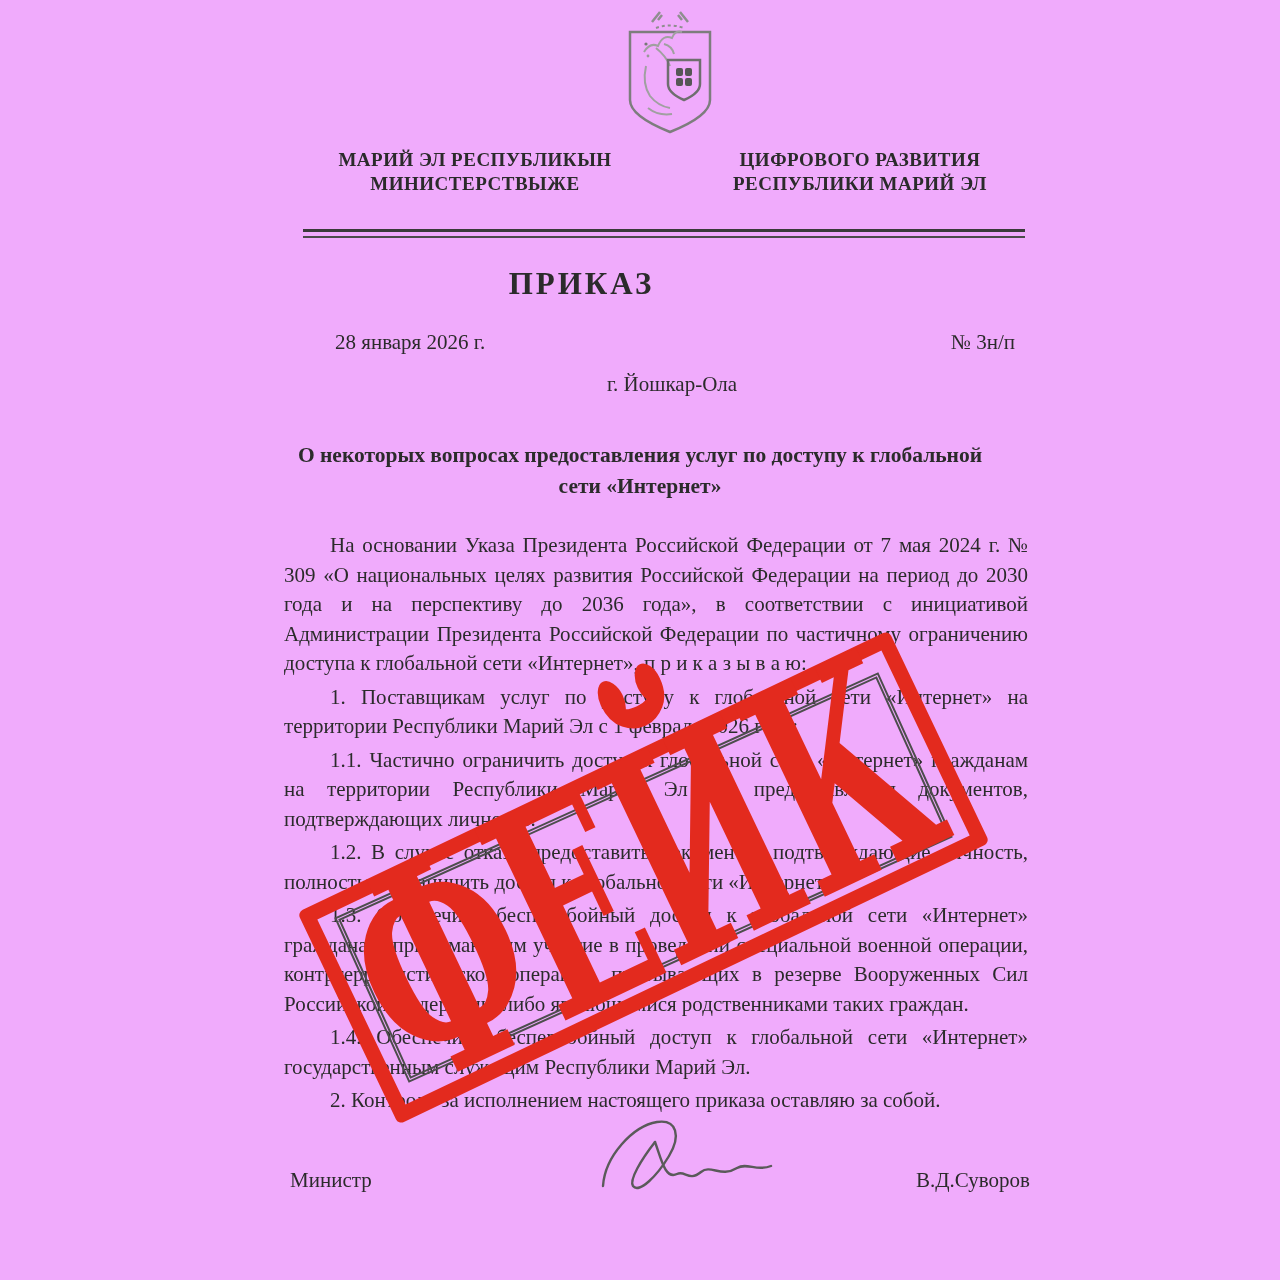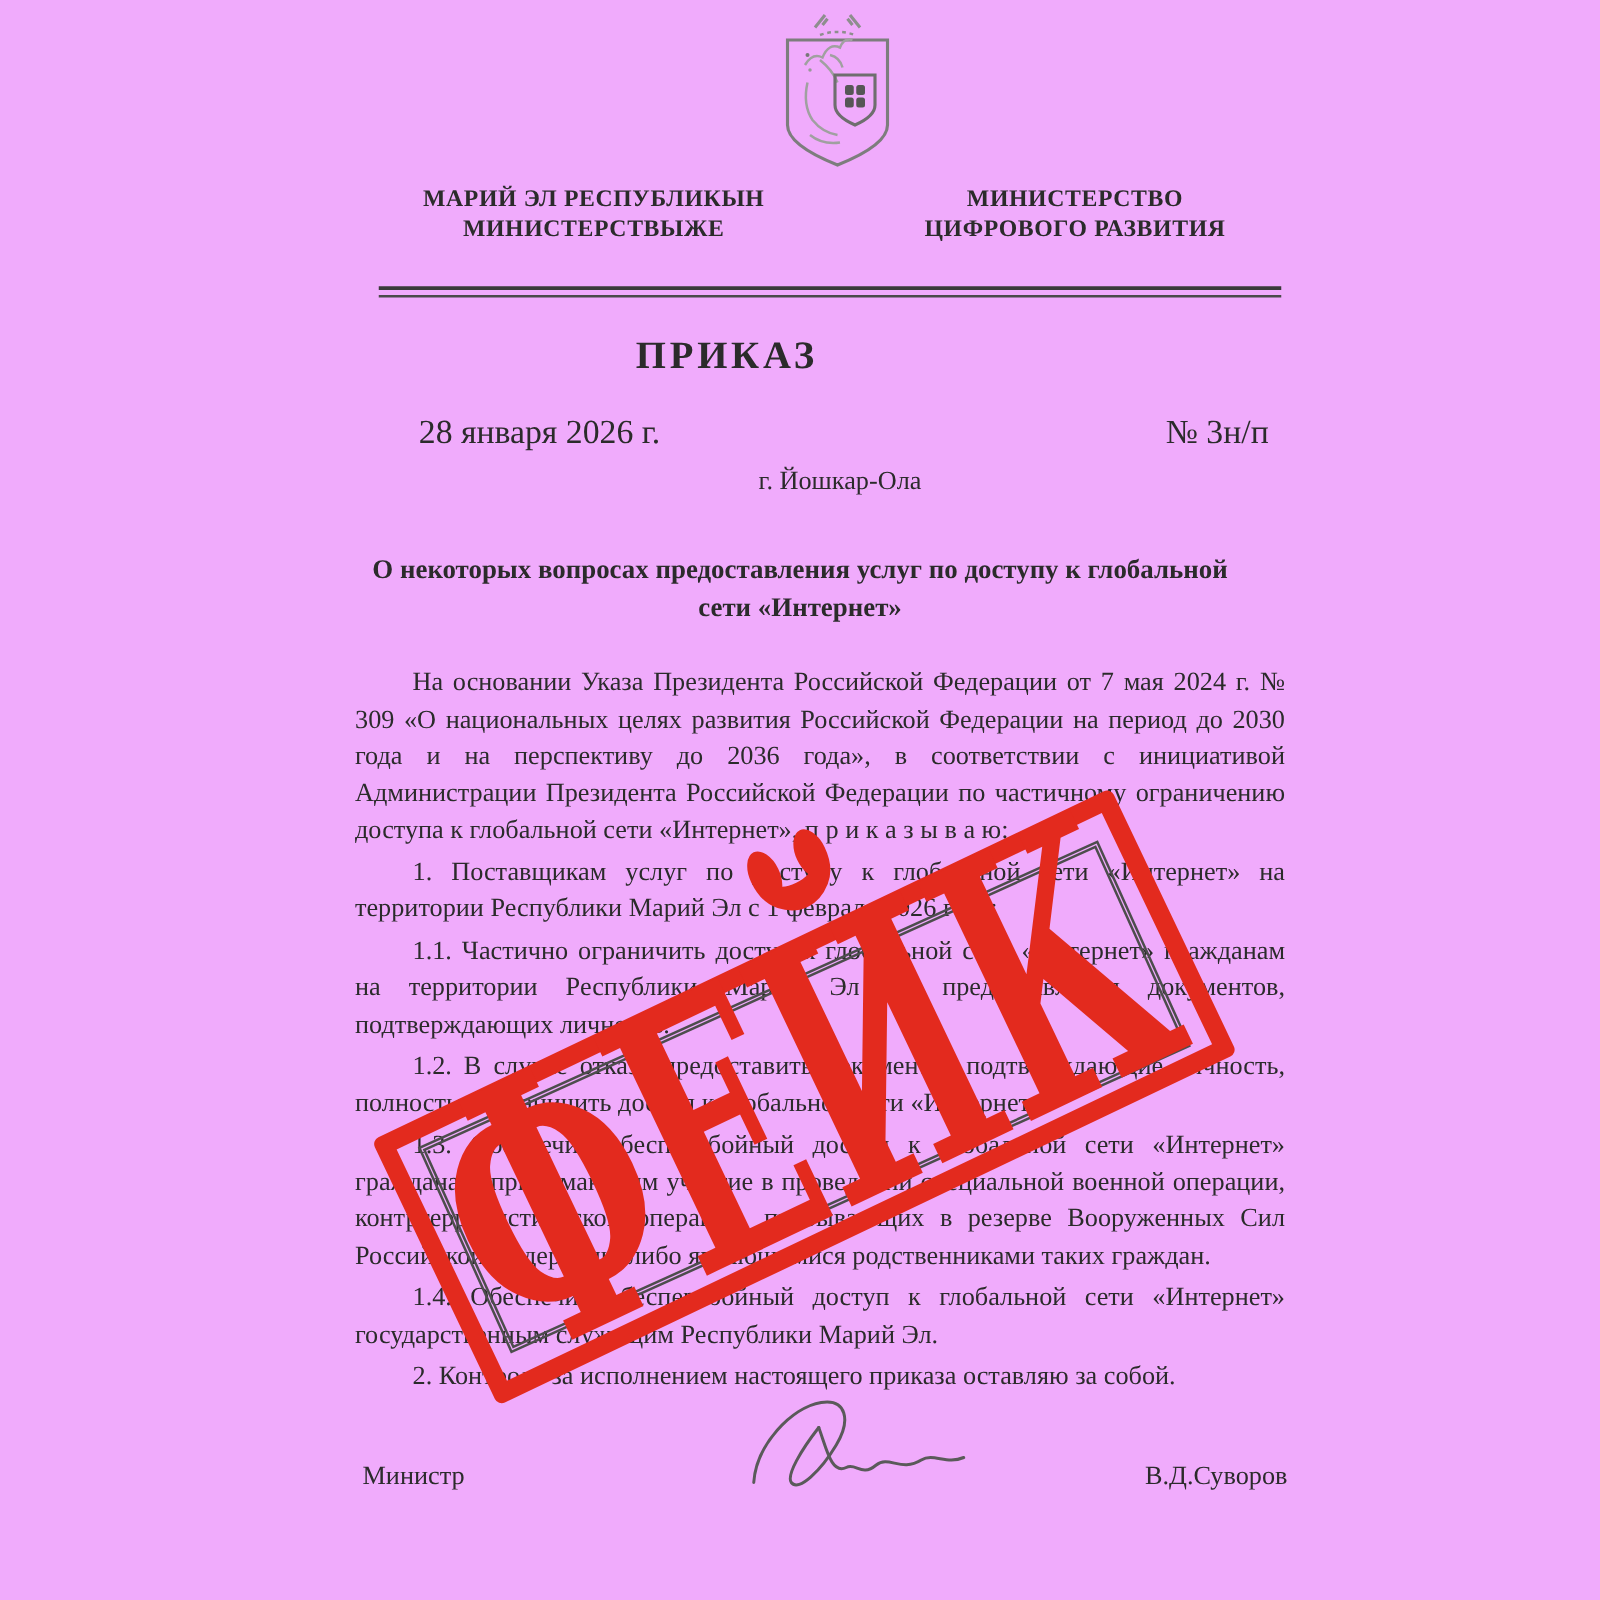--- a/index.html
+++ b/index.html
@@ -12,21 +12,21 @@
   .lh-col{font-weight:bold;font-size:19px;line-height:24px;text-align:center;letter-spacing:.5px;}
   .lh-left{margin-left:300px;width:350px;}
   .lh-right{margin-right:255px;width:330px;}
   .rule{position:absolute;left:303px;top:229px;width:722px;}
   .rule .r1{height:3px;background:#3a3a3a;}
   .rule .r2{height:2px;background:#4a4a4a;margin-top:4px;}
   
   .doc-type{position:absolute;top:266px;left:0;width:1163px;text-align:center;
             font-size:31px;font-weight:bold;letter-spacing:3px;}
   .date-row{position:absolute;top:330px;left:335px;width:680px;display:flex;justify-content:space-between;
-            font-size:27px;}
+            font-size:21px;}
   .city{position:absolute;top:372px;left:0;width:1280px;text-align:center;font-size:21px;padding-left:32px;}
   .title{position:absolute;top:440px;left:290px;width:700px;text-align:center;
          font-size:21.5px;font-weight:bold;line-height:31px;}
   
   .body{position:absolute;top:527px;left:280px;width:752px;font-size:21px;line-height:29.5px;
         text-align:justify;}
   .body p{margin:4px;text-indent:46px;}
   
   .sig-row{position:absolute;top:1168px;left:290px;width:740px;display:flex;justify-content:space-between;
            font-size:21px;}
@@ -69,22 +69,22 @@
       </g>
     </g>
   </svg>
 
   <div class="lh-row">
     <div class="lh-col lh-left">
       <div>МАРИЙ ЭЛ РЕСПУБЛИКЫН</div>
       <div>МИНИСТЕРСТВЫЖЕ</div>
     </div>
     <div class="lh-col lh-right">
-      <div>МИНИСТЕРСТВО</div>
       <div>ЦИФРОВОГО РАЗВИТИЯ</div>
+      <div>РЕСПУБЛИКИ МАРИЙ ЭЛ</div>
     </div>
   </div>
 
   <div class="rule">
     <div class="r1"></div>
       <div class="r2"></div>
   </div>
 
   <div class="doc-type">ПРИКАЗ</div>
 

